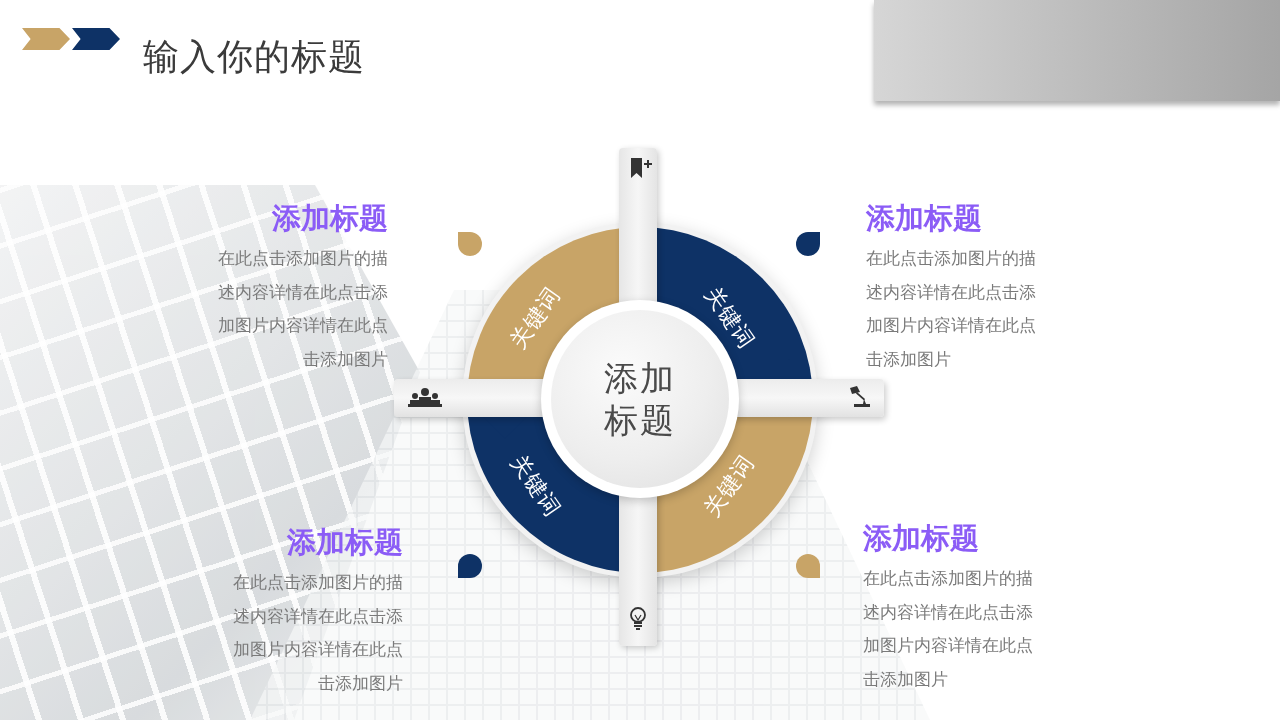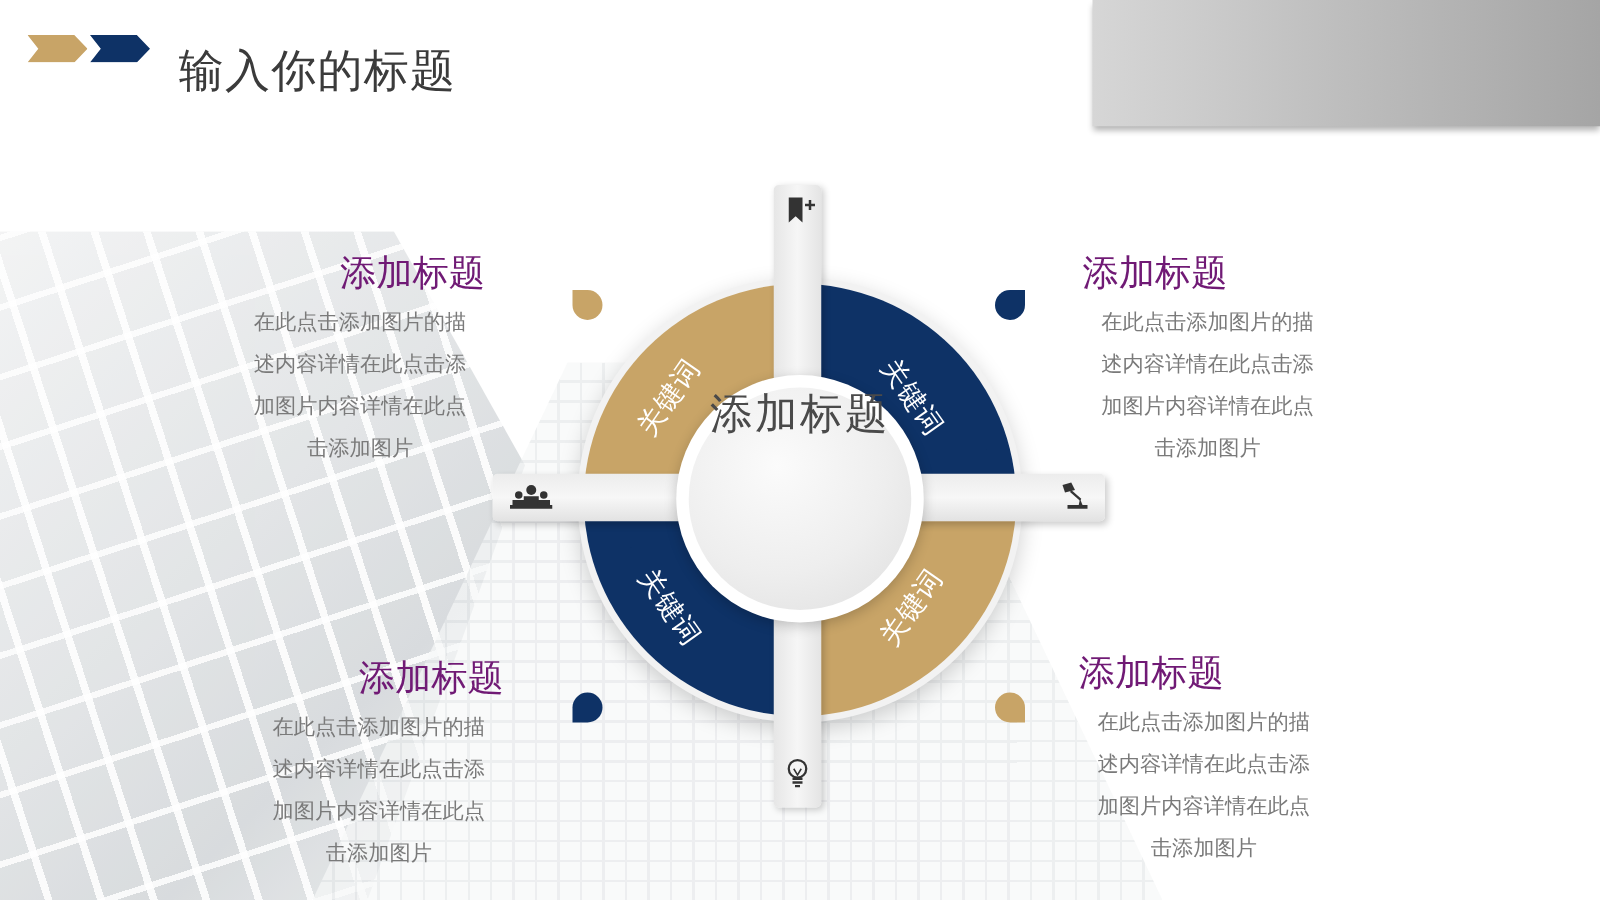--- a/index.html
+++ b/index.html
@@ -34,22 +34,22 @@
   .chevrons { position: absolute; left: 22px; top: 28px; width: 100px; height: 22px; }
   .chev { position: absolute; top: 0; width: 48px; height: 22px;
     clip-path: polygon(0 0, 78% 0, 100% 50%, 78% 100%, 0 100%, 18% 50%); }
   .chev.gold { left: 0; background: #c8a467; }
   .chev.navy { left: 50px; background: #0e3266; }
   .page-title {
     position: absolute; left: 143px; top: 33px; font-size: 36px; color: #3b3b3b;
     letter-spacing: 1px;
   }
   .text-block { position: absolute; width: 200px; }
-  .text-block .tb-title { font-size: 29px; color: #701a75; line-height: 36px; margin-bottom: 6px; }
-  .text-block .tb-desc { font-size: 17px; color: #7a7a7a; line-height: 33.5px; text-align: center; }
+  .text-block .tb-title { font-size: 29px; color: #8b5cf6; line-height: 36px; margin-bottom: 6px; font-weight: bold; }
+  .text-block .tb-desc { font-size: 17px; color: #7a7a7a; line-height: 33.5px; }
   .text-block.right-align { text-align: right; }
   .text-block.left-align { text-align: left; }
 
   .diagram { position: absolute; left: 390px; top: 140px; width: 500px; height: 510px; }
   .ring-shadow {
     position: absolute; left: 72px; top: 82px; width: 356px; height: 356px; border-radius: 50%;
     background: #f2f2f2; box-shadow: 0 6px 18px rgba(0,0,0,0.18);
   }
   .quad { position: absolute; width: 174px; height: 174px; overflow: hidden; }
   .quad.tl { left: 77px; top: 87px; border-top-left-radius: 174px; background: #c8a467; }
@@ -70,21 +70,21 @@
     background: linear-gradient(180deg, #ececec, #f7f7f7 50%, #e2e2e2);
     border-radius: 4px; box-shadow: 2px 3px 6px rgba(0,0,0,0.2);
   }
   .center-circle {
     position: absolute; left: 151px; top: 160px; width: 198px; height: 198px; border-radius: 50%;
     background: #ffffff; box-shadow: 0 3px 10px rgba(0,0,0,0.2);
   }
   .center-inner {
     position: absolute; left: 10px; top: 10px; width: 178px; height: 178px; border-radius: 50%;
     background: radial-gradient(circle at 40% 35%, #fbfbfb 0%, #eeeeee 55%, #dedede 100%);
-    display: flex; flex-direction: row; justify-content: center;
+    display: flex; flex-direction: column; align-items: center; justify-content: center;
   }
   .center-inner span { font-size: 34px; color: #4a4a4a; line-height: 42px; letter-spacing: 2px; }
   .bar-icon { position: absolute; width: 24px; height: 24px; }
   .drop { position: absolute; width: 24px; height: 24px; border-radius: 0 50% 50% 50%; }
 </style>
 </head>
 <body>
 
 <div class="bg-building-left"></div>
 <div class="bg-building-center"></div>

